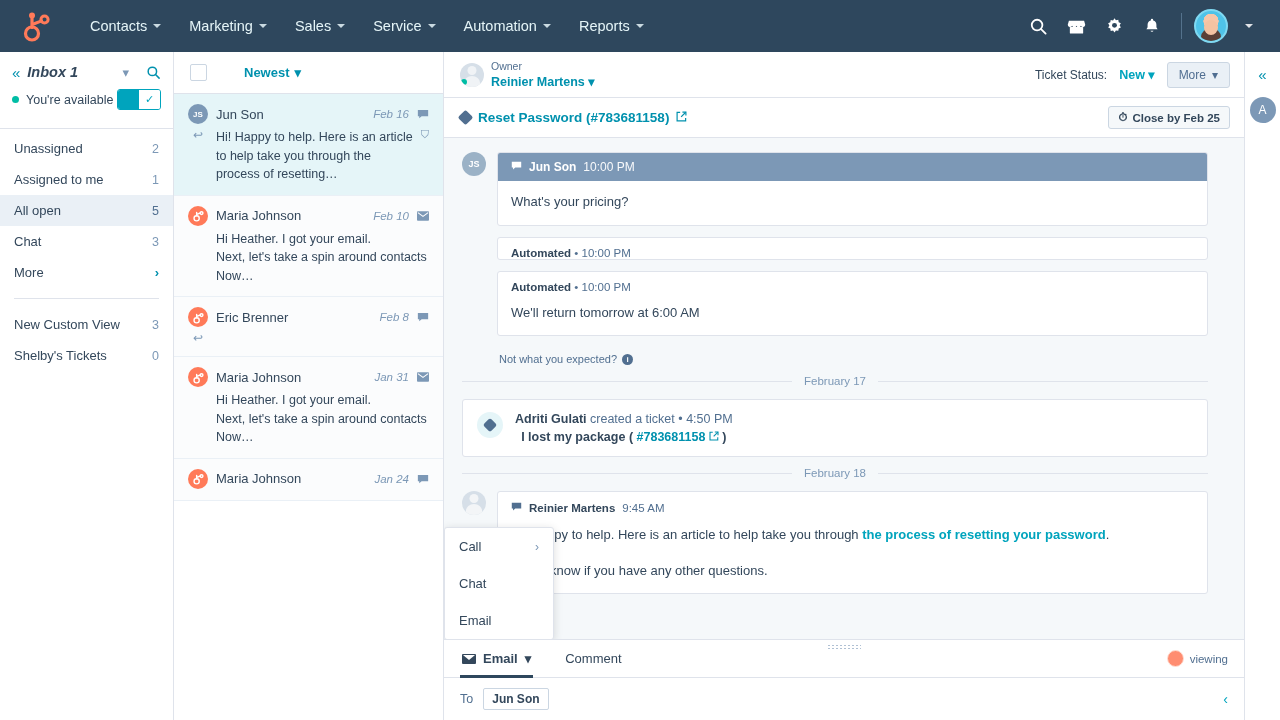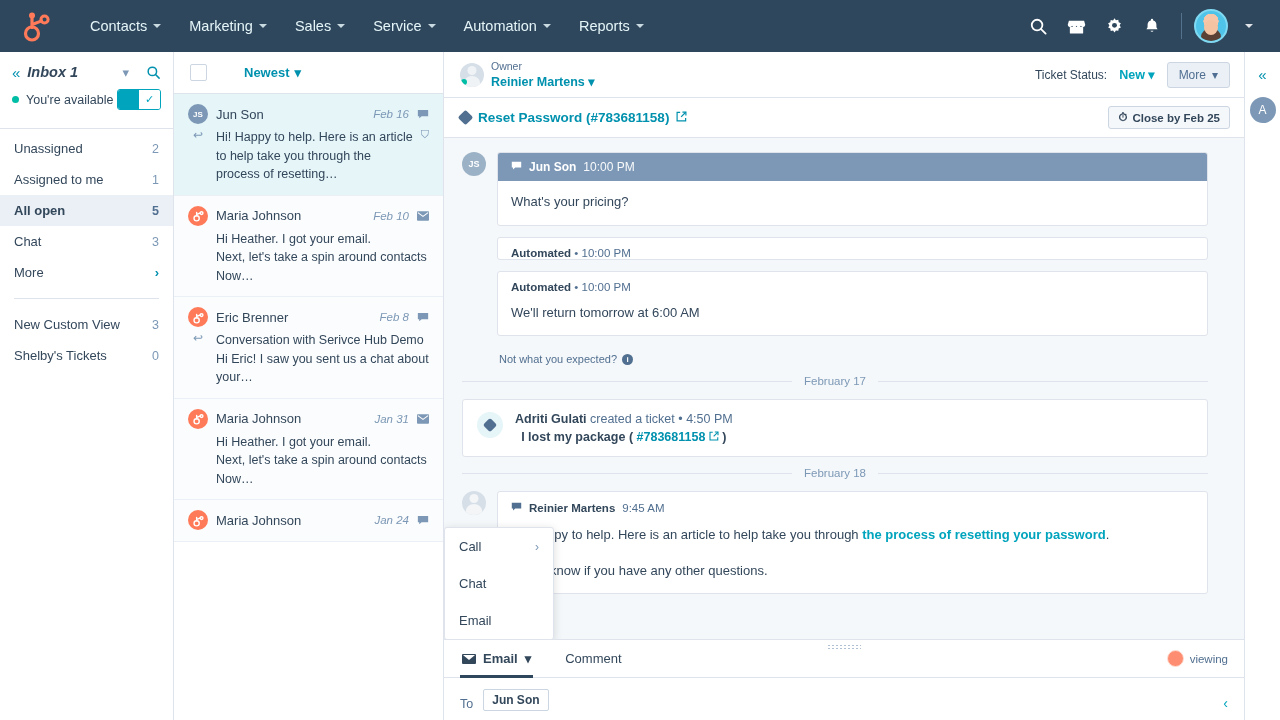--- a/index.html
+++ b/index.html
@@ -71,21 +71,21 @@
   }
   .toggle .tglleft { width:22px; background:#00a4bd; }
   .toggle .tglright { width:22px; background:#fff; display:flex;align-items:center;justify-content:center;
     color:#00a4bd; font-size:11px; }
   .sb-divider { height:1px; background:#dfe3eb; margin-top:10px; }
   .sb-list { padding-top: 4px; }
   .sb-item {
     display:flex; align-items:center; padding:8px 14px; font-size:13px;
     color:#33475b; cursor:pointer;
   }
-  .sb-item.active { background:#eaf0f6; font-weight:700; }
+  .sb-item.active { background:#eaf0f6; font-weight:400; }
   .sb-count { margin-left:auto; color:#7c98b6; font-size:12.5px; }
   .sb-item.active .sb-count { color:#516f90; }
   .sb-chevron { margin-left:auto; color:#0091ae; font-weight:700; }
   .sb-sep { height:1px; background:#dfe3eb; margin:10px 14px; }
 
   
   .convlist { width: 270px; background:#fff; border-right:1px solid #dfe3eb; flex:none; }
   .cl-head { display:flex; align-items:center; gap:14px; padding:12px 16px; border-bottom:1px solid #dfe3eb; }
   .checkbox { width:17px;height:17px;border:1px solid #cbd6e2;border-radius:2px;background:#fff;cursor:pointer;}
   .cl-sort { color:#0091ae; font-weight:700; font-size:13px; cursor:pointer; display:flex;align-items:center;gap:5px;padding-left:23px;}
@@ -213,21 +213,21 @@
   .ctab { font-size:13px; color:#33475b; padding:10px 2px 10px 2px; margin-right:30px;
     display:flex;align-items:center;gap:7px; cursor:pointer; height:38px; box-sizing:border-box;}
   .ctab.active { font-weight:700; box-shadow: inset 0 -3px 0 0 #2e475d; }
   .env { width:14px;height:10px;background:#33475b;border-radius:1px; position:relative; flex:none;}
   .env::after{content:"";position:absolute;left:1px;top:1px;width:12px;height:8px;
     border-top:5px solid #fff; border-left:6px solid transparent;border-right:6px solid transparent;
     box-sizing:border-box;}
   .viewing { margin-left:auto; display:flex; align-items:center; gap:6px; font-size:11.5px; color:#516f90;}
   .viewing-av { width:17px;height:17px;border-radius:50%;background:#ff7a59;opacity:.85;
     border:1px solid #ffd9cd;}
-  .comp-to { display:flex; align-items:flex-end; gap:10px; padding:9px 16px; height:42px;}
+  .comp-to { display:flex; align-items:center; gap:10px; padding:9px 16px; height:42px;}
   .to-lbl { font-size:12.5px; color:#516f90; }
   .to-chip { border:1px solid #cbd6e2; background:#fff; border-radius:2px; padding:3px 8px;
     font-size:12px; color:#33475b; font-weight:700; cursor:pointer;}
   .to-expand { margin-left:auto; color:#00a4bd; cursor:pointer; font-size:14px;}
 
   
   .rail { width:36px; background:#fff; border-left:1px solid #dfe3eb; flex:none;
     display:flex; flex-direction:column; align-items:center; padding-top:14px; gap:14px;}
   .rail-chev { color:#0091ae; font-size:15px; cursor:pointer; }
   .rail-av { width:26px;height:26px;border-radius:50%;background:#7c98b6;color:#fff;
@@ -429,22 +429,20 @@
         <span class="conv-name">Eric Brenner</span>
         <span class="conv-date">Feb 8</span>
         <span class="conv-ico">
           <svg width="12" height="12" viewBox="0 0 14 14" fill="#7c98b6">
               <path d="M1 2.2h12v7.4H5.4L2.6 12V9.6H1z"></path>
             </svg>
         </span>
       </div>
       <div class="conv-row2">
         <span class="conv-replyicon">↩</span>
-        <span class="conv-snip" style="white-space:pre-line">Conversation with Serivce Hub Demo
-Hi Eric! I saw you sent us a chat about your…</span>
       </div>
     </div>
 
     <div class="conv">
       <div class="conv-row1">
         <div class="av hs">
           <svg viewBox="0 0 14 14" fill="none" stroke="#fff" stroke-width="1.5">
             <circle cx="5" cy="10" r="2.8"></circle>
               <circle cx="10.3" cy="4.4" r="1.5"></circle>
             <path d="M5 7.2V3.6M5.8 5.6l3.2-1.3" stroke-linecap="round"></path>

